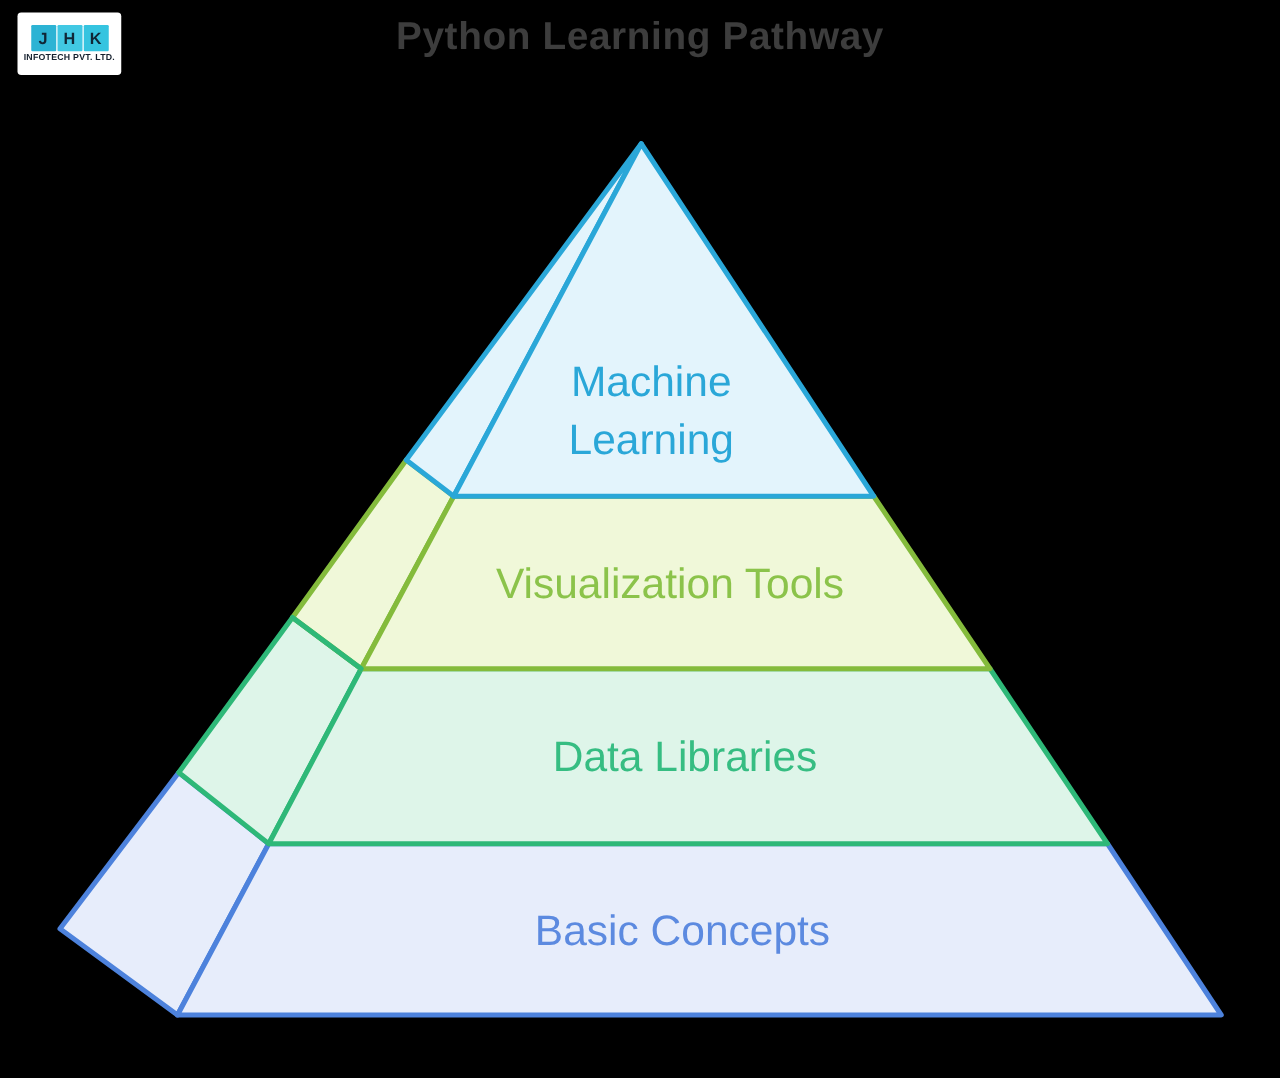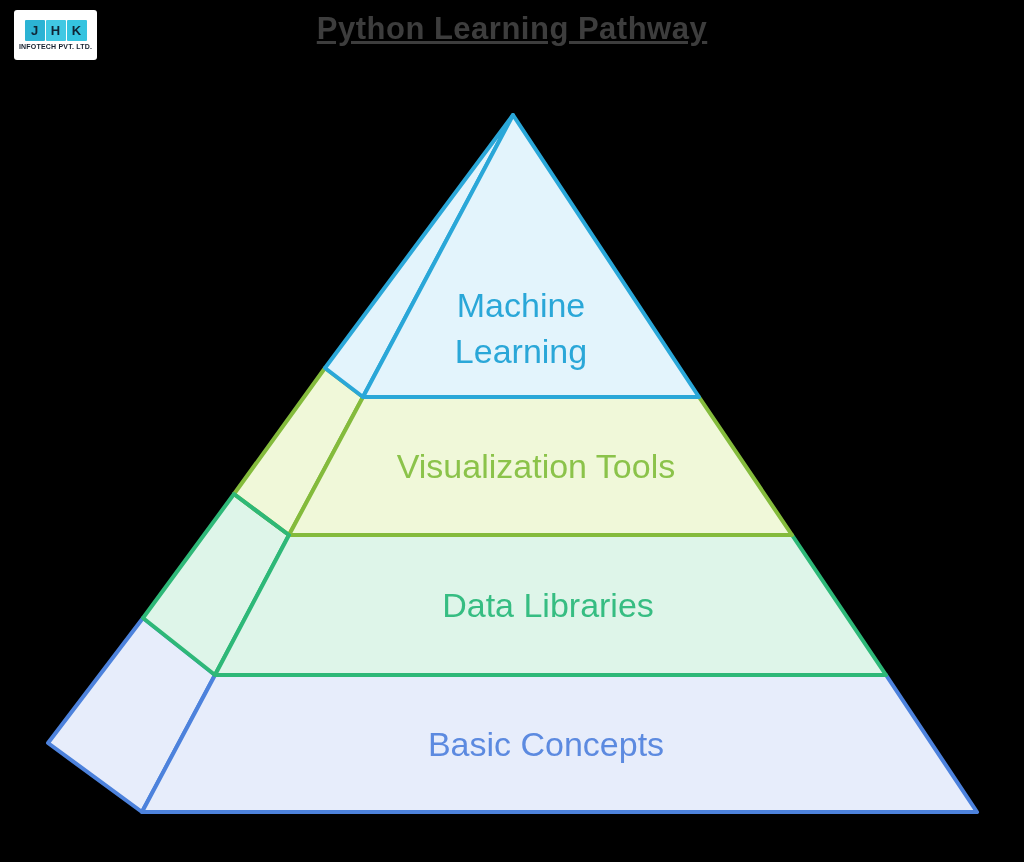--- a/index.html
+++ b/index.html
@@ -87,21 +87,21 @@
 
   <div id="logo">
     <div class="logo-tiles">
       <span class="logo-tile" style="background-color: rgb(44, 179, 212); color: rgb(16, 38, 54);">J</span>
       <span class="logo-tile" style="background-color: rgb(65, 200, 227); color: rgb(16, 38, 54);">H</span>
       <span class="logo-tile" style="background-color: rgb(53, 196, 224); color: rgb(16, 38, 54);">K</span>
     </div>
     <div class="logo-caption" style="color: rgb(21, 32, 46);">INFOTECH PVT. LTD.</div>
   </div>
 
-  <div id="page-title" style="color: rgb(61, 61, 61); text-decoration: underline;">Python Learning Pathway</div>
+  <div id="page-title" style="color: rgb(61, 61, 61);">Python Learning Pathway</div>
 
   <svg id="pyramid-svg" width="1024" height="862" viewBox="0 0 1024 862">
 
     <polygon points="143,618 215,675 142,812 48,743" fill="#e7edfb" stroke="#4d82dc"></polygon>
     <polygon points="215,675 886,675 977,812 142,812" fill="#e7edfb" stroke="#4d82dc"></polygon>
 
     <polygon points="234,494 289,535 215,675 143,618" fill="#def5e9" stroke="#2eb878"></polygon>
     <polygon points="289,535 792,535 886,675 215,675" fill="#def5e9" stroke="#2eb878"></polygon>
 
     <polygon points="325,368 363,397 289,535 234,494" fill="#f0f8d9" stroke="#84bb3c"></polygon>

